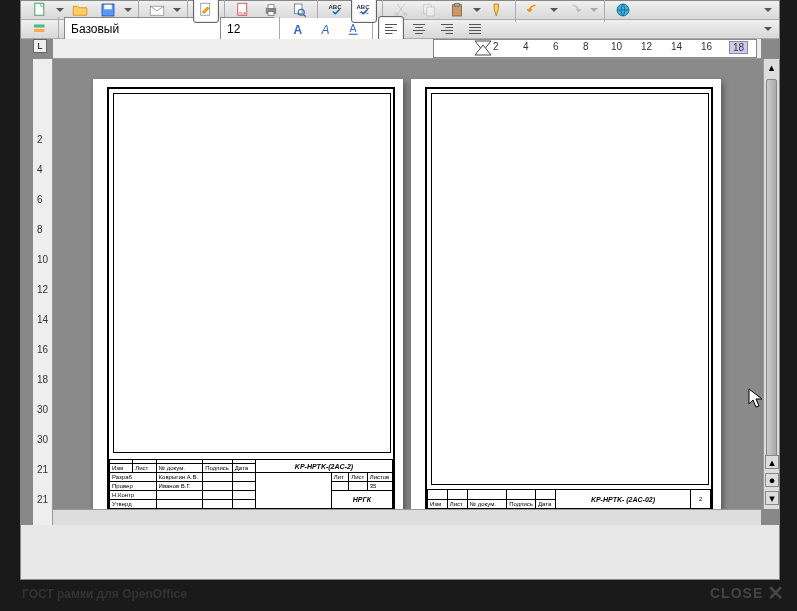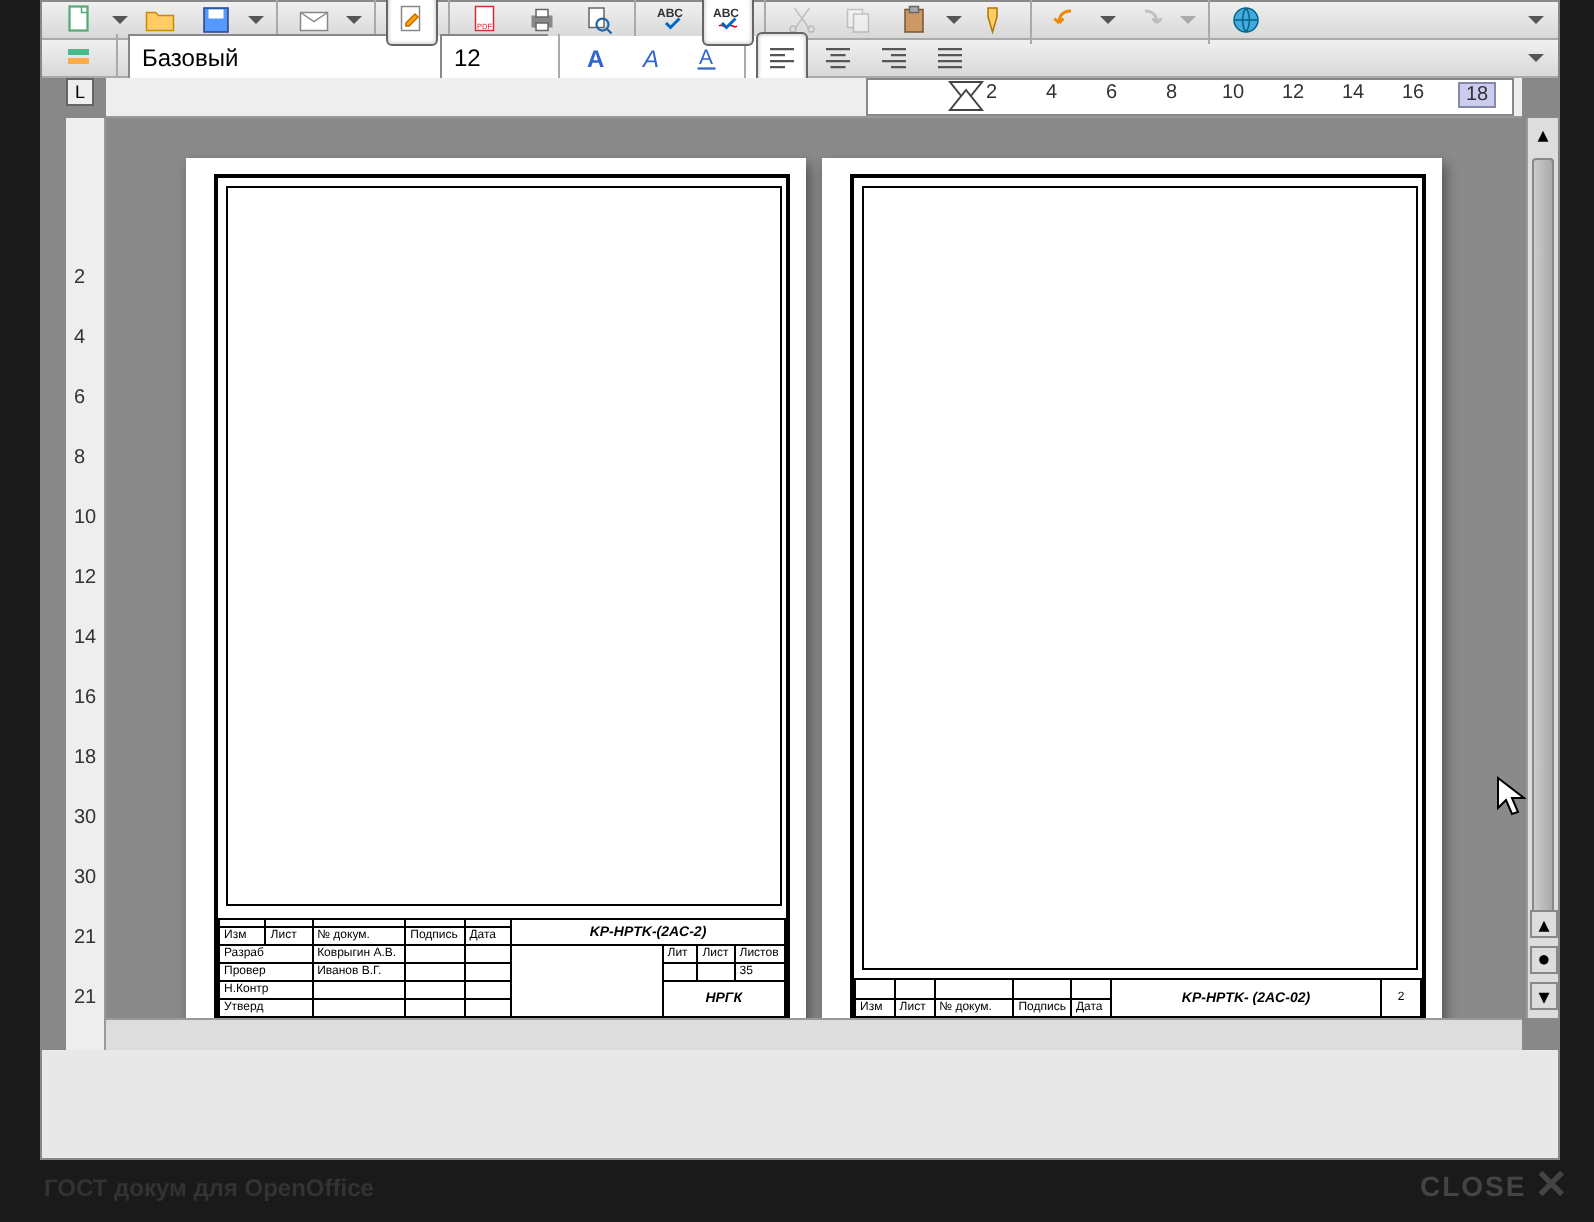--- a/index.html
+++ b/index.html
@@ -358,21 +358,21 @@
     <div class="scrollbar-h"></div>
 
     <div class="sidecol" style="right:0; top:auto; bottom:20px">
       <div class="sbtn">▴</div>
       <div class="sbtn">●</div>
       <div class="sbtn">▾</div>
     </div>
   </div>
 </div>
 
-<div class="caption">ГОСТ докум для OpenOffice</div>
+<div class="caption">ГОСТ рамки для OpenOffice</div>
 <div class="lightbox-close">
   <span>CLOSE</span>
   <span class="x">✕</span>
 </div>
 
 <svg class="cursor" width="18" height="22" viewBox="0 0 18 22">
     <path d="M1 1l0 15 4-4 3 7 3-1-3-7h6z" fill="#fff" stroke="#000"></path>
   </svg>
 
 </body></html>

